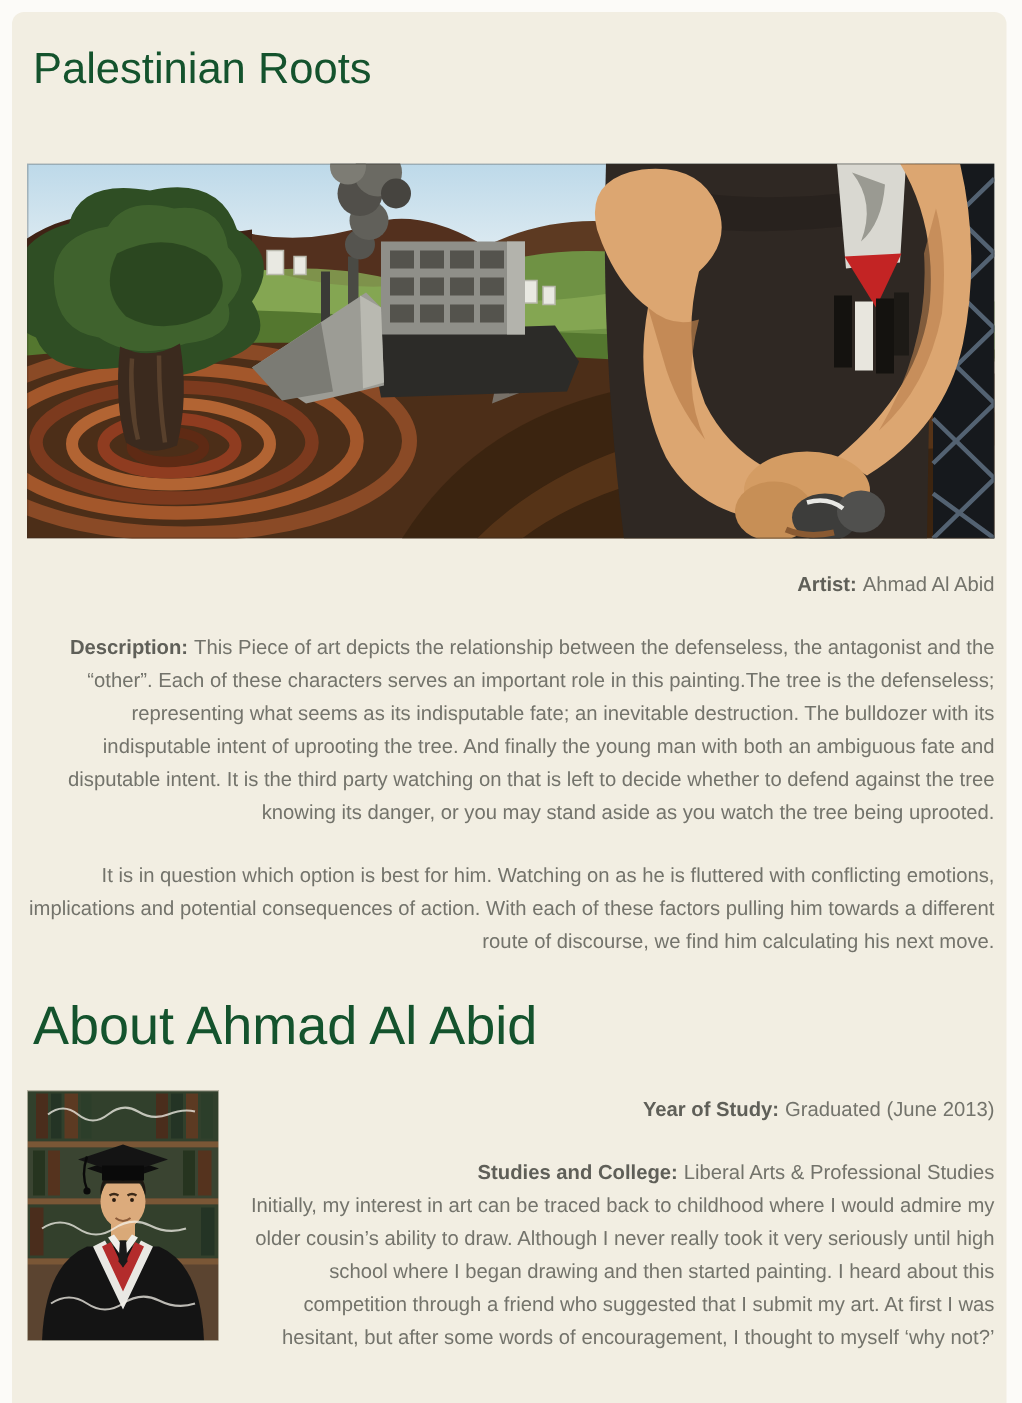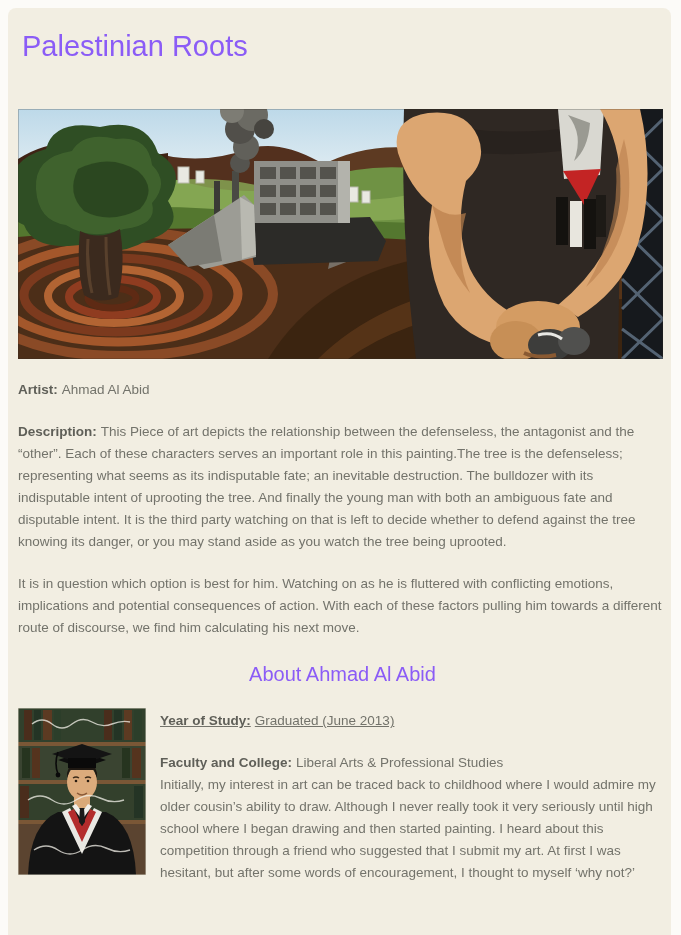--- a/index.html
+++ b/index.html
@@ -9,59 +9,60 @@
     font-family:"Liberation Sans","DejaVu Sans",sans-serif;
   }
   .content-box{
     position:absolute;left:8px;top:8px;width:663px;height:940px;
     background:#f2eee2;
     border-radius:8px;
     box-sizing:border-box;
     padding:14px 8px 0 10px;
   }
   h1.page-title, h2.section-title{
-    color:#8b5cf6;
+    color:#14532d;
     font-weight:normal;
     font-family:"Liberation Sans",sans-serif;
     margin:8px 0 0 4px;
     font-size:29px;
     letter-spacing:0px;
   }
-  h2.section-title{margin-top:24px;font-size:20px;text-align:center;}
+  h2.section-title{margin-top:24px;font-size:36px;}
   .painting-frame{
     margin:46px 0 0 0;
     width:645px;height:250px;
     display:block;
   }
   p, .label-line{
     color:#73736b;
     font-size:13.5px;
     line-height:22px;
     margin:0 0 0 0;
+    text-align:right;
   }
   .meta-line{margin-top:20px;}
   .para{margin-top:20px;}
   strong.inline-label{
     color:#5f5f58;
     font-weight:bold;
     margin-right:4px;
   }
   .about-row{
     display:flex;
     margin-top:22px;
     align-items:flex-start;
   }
   .portrait{
     width:128px;height:167px;flex:0 0 128px;display:block;
   }
   .bio-col{
     margin-left:14px;
     flex:1;
   }
-  .bio-col .meta-line:first-child{margin-top:2px;text-decoration:underline;}
+  .bio-col .meta-line:first-child{margin-top:2px;}
   .bio-text{margin-top:0;}
 </style>
 </head>
 <body>
 
 <div class="content-box">
 
   <h1 class="page-title">Palestinian Roots</h1>
 
   <svg class="painting-frame" viewBox="0 0 645 250" preserveAspectRatio="none" role="img">
@@ -269,18 +270,18 @@
       <g stroke="#f4f2ea" stroke-width="1.4" fill="none" opacity="0.75">
         <path d="M14,16 Q24,8 34,16 T54,16 T74,14 T94,16 T112,14"></path>
         <path d="M10,92 Q22,84 34,92 T58,92 T82,90 T106,92"></path>
         <path d="M16,142 Q28,134 40,142 T64,142 T88,140 T112,142"></path>
       </g>
       <rect x="0" y="0" width="128" height="167" fill="none" stroke="#c9c4b4" stroke-width="1"></rect>
     </svg>
 
     <div class="bio-col">
       <p class="meta-line"><strong class="inline-label">Year of Study:</strong><span>Graduated (June 2013)</span></p>
-      <p class="meta-line"><strong class="inline-label">Faculty and College:</strong><span>Liberal Arts &amp; Professional Studies</span></p>
+      <p class="meta-line"><strong class="inline-label">Studies and College:</strong><span>Liberal Arts &amp; Professional Studies</span></p>
       <p class="bio-text">Initially, my interest in art can be traced back to childhood where I would admire my older cousin’s ability to draw. Although I never really took it very seriously until high school where I began drawing and then started painting. I heard about this competition through a friend who suggested that I submit my art. At first I was hesitant, but after some words of encouragement, I thought to myself ‘why not?’</p>
     </div>
   </div>
 
 </div>
 
 </body></html>

